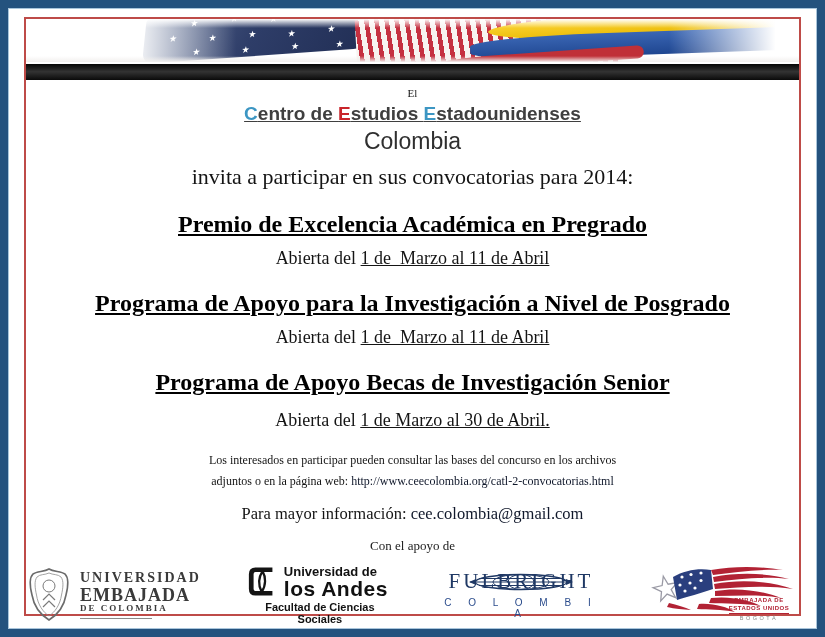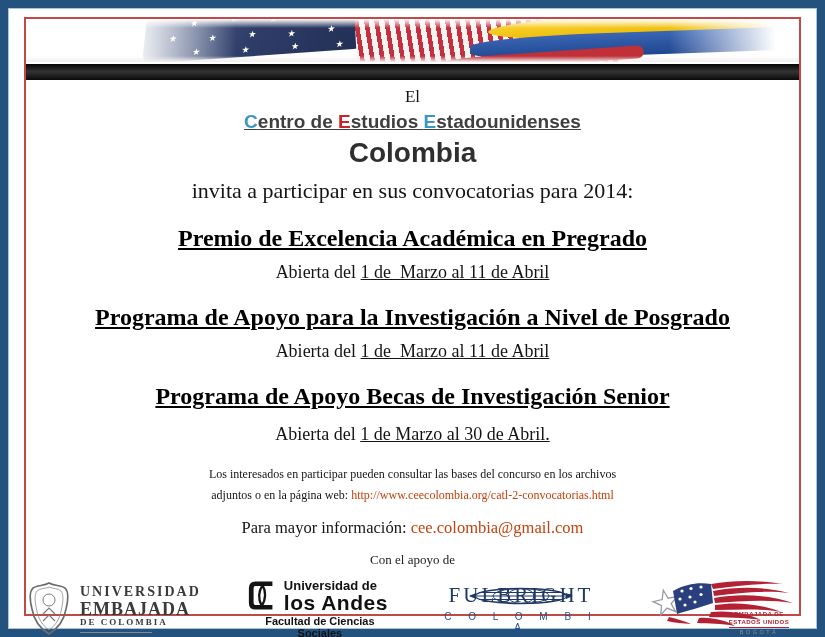--- a/index.html
+++ b/index.html
@@ -44,32 +44,32 @@
   }
   .fade{position:absolute;top:0;bottom:0;pointer-events:none;}
   .fade-left{left:0;width:210px;background:linear-gradient(to right,#fff 50%,rgba(255,255,255,0));}
   .fade-right{right:0;width:130px;background:linear-gradient(to left,#fff 18%,rgba(255,255,255,0));}
   .fade-top{position:absolute;left:0;right:0;top:0;height:9px;background:linear-gradient(#fff,rgba(255,255,255,0));}
   .fade-bottom{position:absolute;left:0;right:0;bottom:0;height:6px;background:linear-gradient(rgba(255,255,255,0),#f2f0ee);}
   .banner-gap{height:2px;background:#fff;}
   .black-bar{height:16px;background:linear-gradient(180deg,#050505 0%,#333 48%,#0a0a0a 100%);}
   
   .content{text-align:center;color:#141414;}
-  .el{font-size:17px;margin:7px 0 0;}
+  .el{font-size:11px;margin:7px 0 0;}
   .org{font-family:"Liberation Sans",sans-serif;font-size:19px;font-weight:bold;color:#3F3F3F;margin:3px 0 0;line-height:1.25;text-decoration:underline;}
   .org .c-blue{color:#3C96C3;}
   .org .c-red{color:#C9252B;}
-  .country{font-family:"Liberation Sans",sans-serif;font-size:28px;font-weight:bold;color:#2f2f2f;margin:2px 0 0;line-height:1.2;}
+  .country{font-family:"Liberation Sans",sans-serif;font-size:23px;font-weight:normal;color:#2f2f2f;margin:2px 0 0;line-height:1.2;}
   .invitation{font-size:22px;margin:9px 0 0;}
   .program-title{font-size:24px;font-weight:bold;margin:21px 0 0;text-decoration:underline;color:#000;line-height:1.15;}
   .program-dates{font-size:18px;margin:9px 0 0;}
   .program-dates .u{text-decoration:underline;}
   .mt-lg{margin-top:14px;}
   .info{font-size:12px;line-height:1.7;margin:19px 0 0;}
-  .link{color:#c2410c;text-decoration:none;cursor:pointer;}
+  .link{color:#0f172a;text-decoration:none;cursor:pointer;}
   .contact{font-size:16.5px;margin:13px 0 0;}
   .support{font-size:13px;margin:14px 0 0;color:#1c1c1c;}
   
   .logos{display:flex;align-items:center;justify-content:center;gap:46px;margin-top:9px;height:64px;}
   .logo{display:flex;align-items:center;}
   
   .logo-unal{gap:8px;color:#3a3a3a;}
   .unal-text{text-align:left;font-family:"Liberation Serif",serif;line-height:1.05;}
   .unal-l1{font-size:14px;letter-spacing:2px;font-weight:bold;}
   .unal-l2{font-size:18px;letter-spacing:1px;font-weight:bold;}

